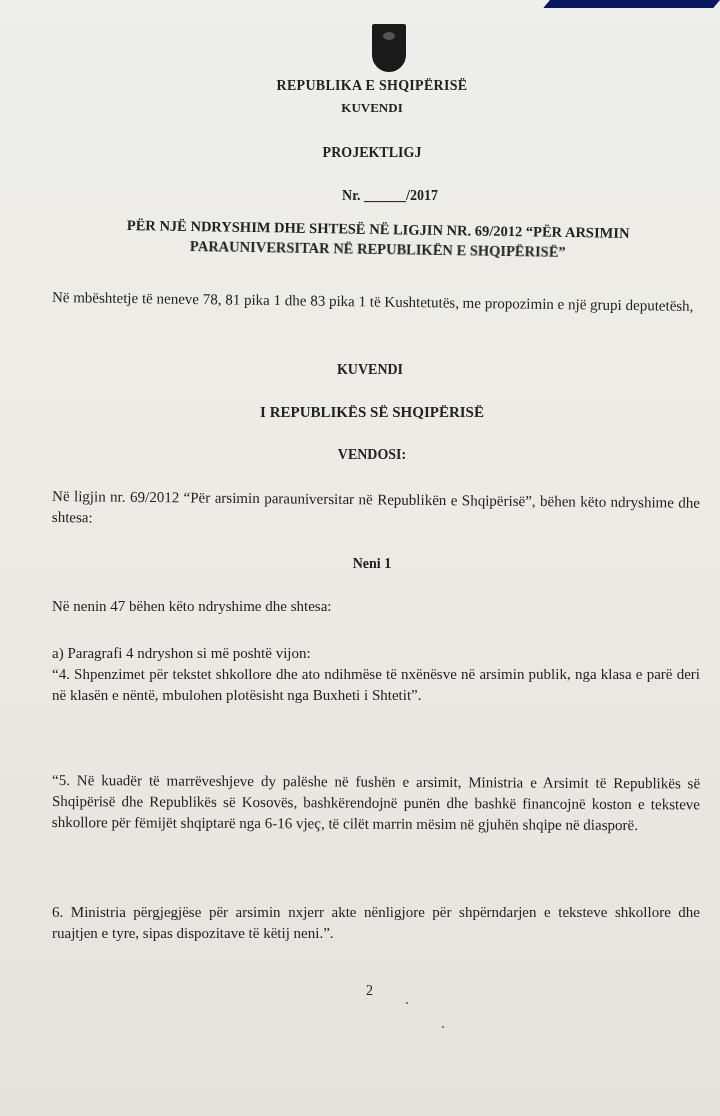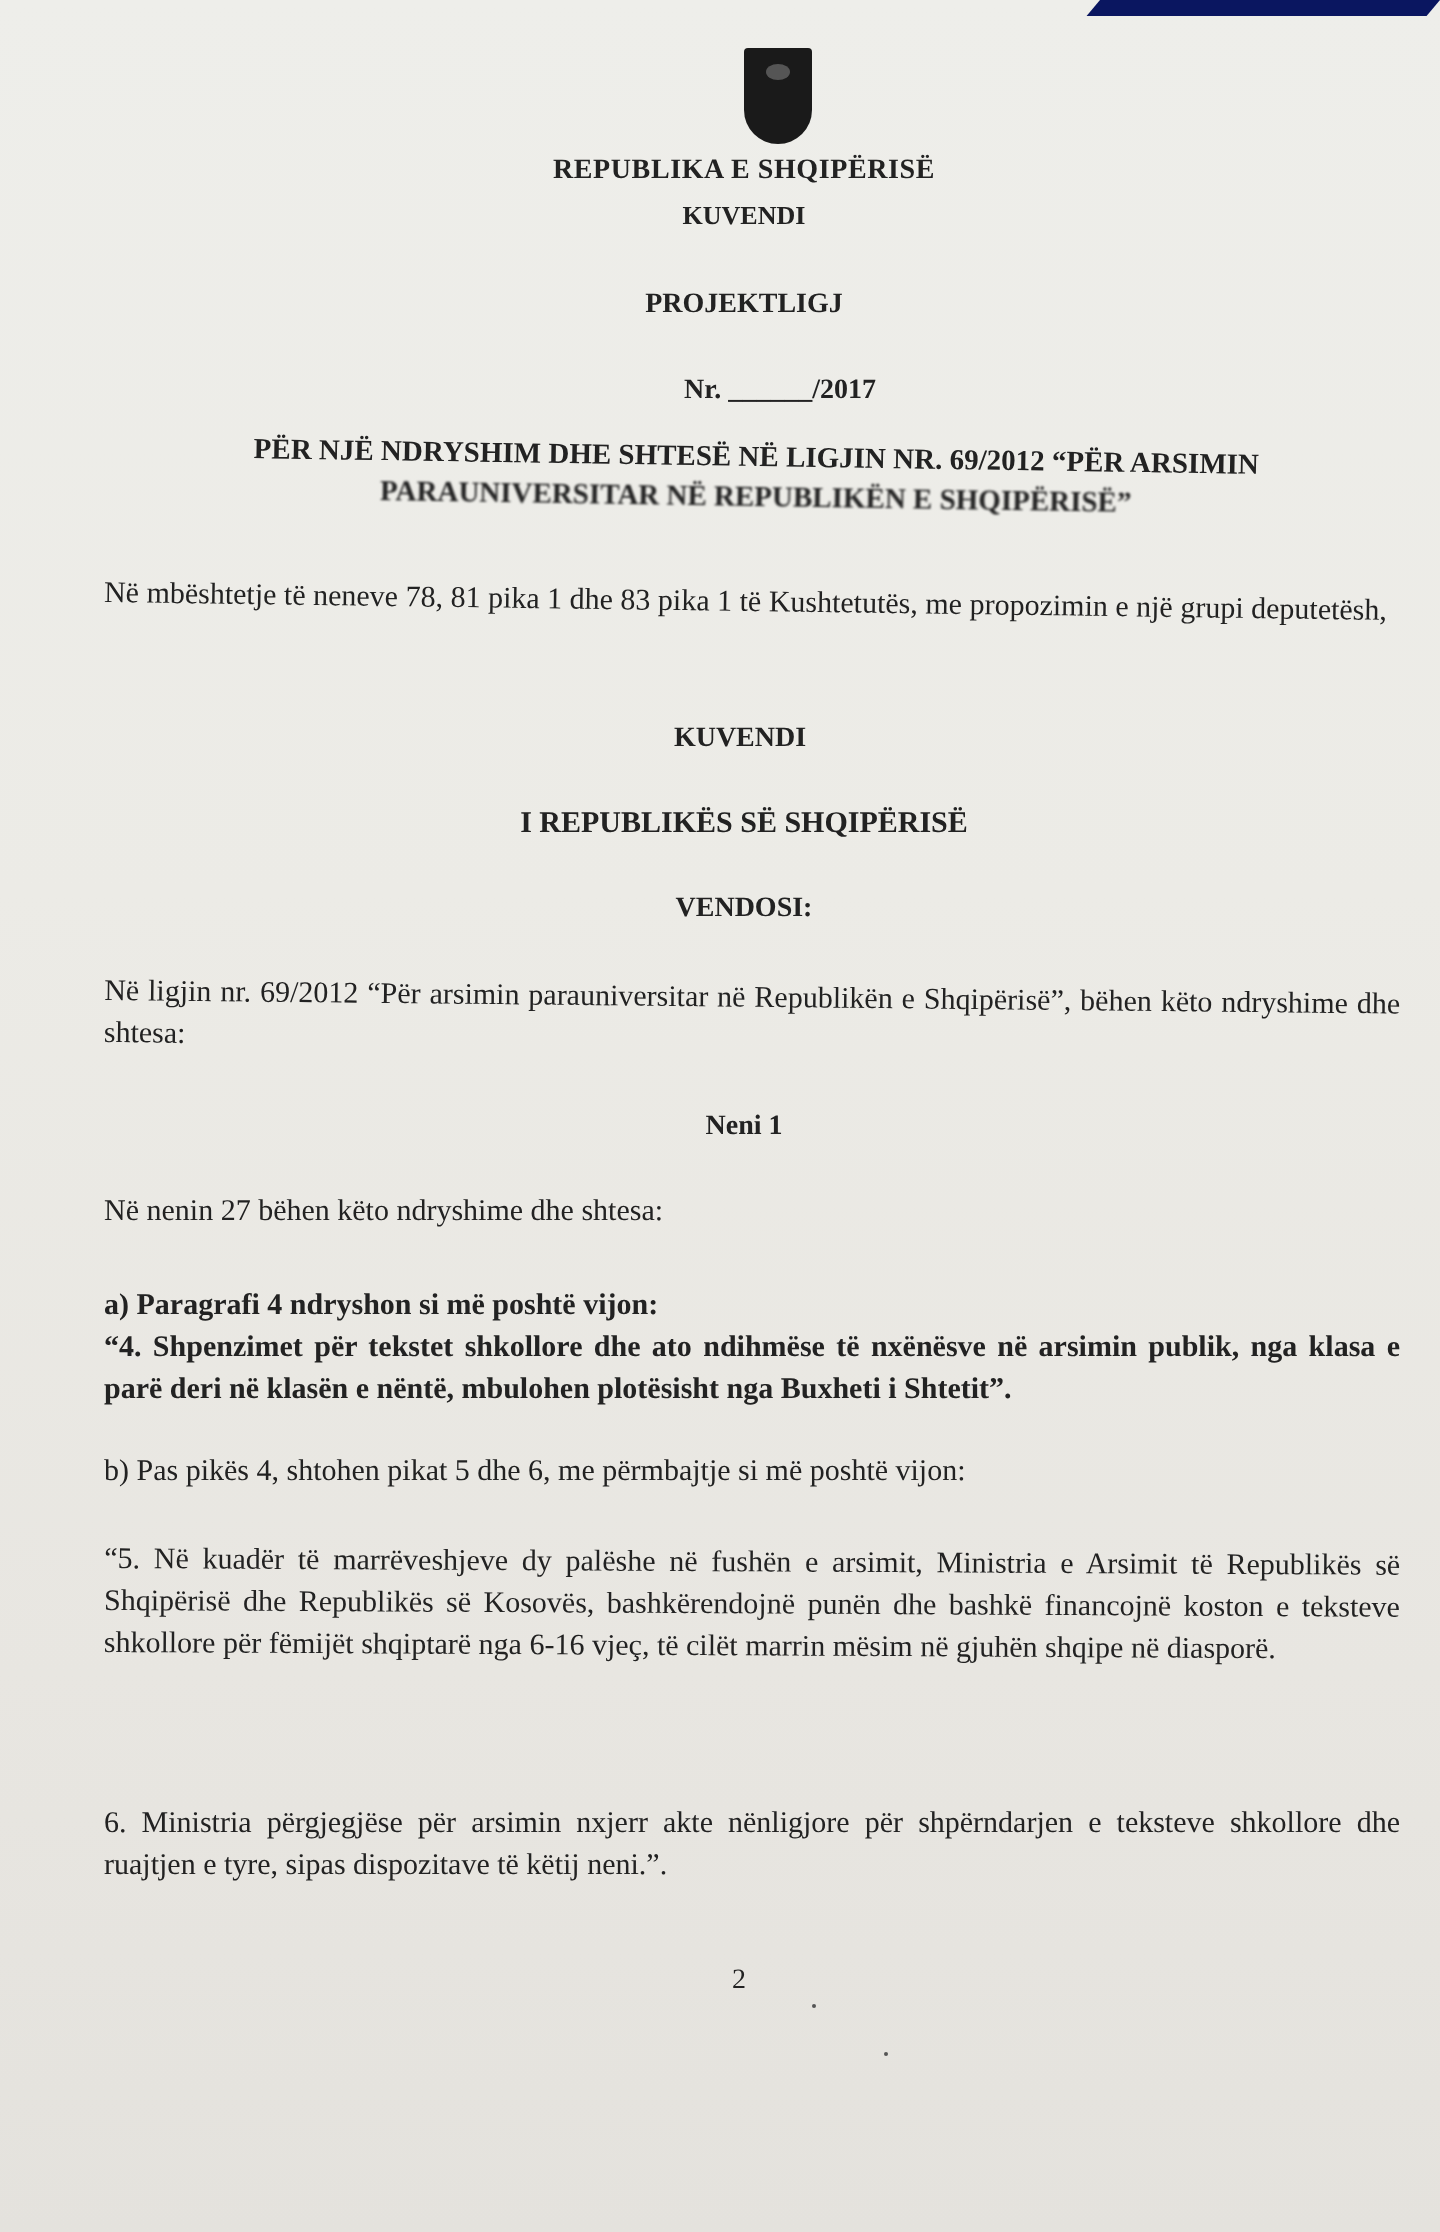--- a/index.html
+++ b/index.html
@@ -65,24 +65,23 @@
   <div class="p p1">Në mbështetje të neneve 78, 81 pika 1 dhe 83 pika 1 të Kushtetutës, me propozimin e një grupi deputetësh,</div>
 
   <div class="c kuv">KUVENDI</div>
   <div class="c irep">I REPUBLIKËS SË SHQIPËRISË</div>
   <div class="c vend">VENDOSI:</div>
 
   <div class="p p2">Në ligjin nr. 69/2012 “Për arsimin parauniversitar në Republikën e Shqipërisë”, bëhen këto ndryshime dhe shtesa:</div>
 
   <div class="c neni">Neni 1</div>
 
-  <div class="p p3">Në nenin 27 bëhen këto ndryshime dhe shtesa:</div>
-  <div class="p p4" style="white-space: pre-line; font-weight: bold;">a) Paragrafi 4 ndryshon si më poshtë vijon:
+  <div class="p p3">Në nenin 47 bëhen këto ndryshime dhe shtesa:</div>
+  <div class="p p4" style="white-space: pre-line;">a) Paragrafi 4 ndryshon si më poshtë vijon:
 “4. Shpenzimet për tekstet shkollore dhe ato ndihmëse të nxënësve në arsimin publik, nga klasa e parë deri në klasën e nëntë, mbulohen plotësisht nga Buxheti i Shtetit”.</div>
-  <div class="p p5">b) Pas pikës 4, shtohen pikat 5 dhe 6, me përmbajtje si më poshtë vijon:</div>
   <div class="p p6">“5. Në kuadër të marrëveshjeve dy palëshe në fushën e arsimit, Ministria e Arsimit të Republikës së Shqipërisë dhe Republikës së Kosovës, bashkërendojnë punën dhe bashkë financojnë koston e teksteve shkollore për fëmijët  shqiptarë nga 6-16 vjeç, të cilët marrin mësim në gjuhën shqipe në diasporë.</div>
   <div class="p p7">6. Ministria përgjegjëse për arsimin nxjerr akte nënligjore për shpërndarjen e teksteve shkollore dhe ruajtjen e tyre, sipas dispozitave të këtij neni.”.</div>
 
   <div class="pgnum">2</div>
 
   <div class="dot" style="left:406px; top:1002px;"></div>
   <div class="dot" style="left:442px; top:1026px;"></div>
 </div>
 
 </body></html>

